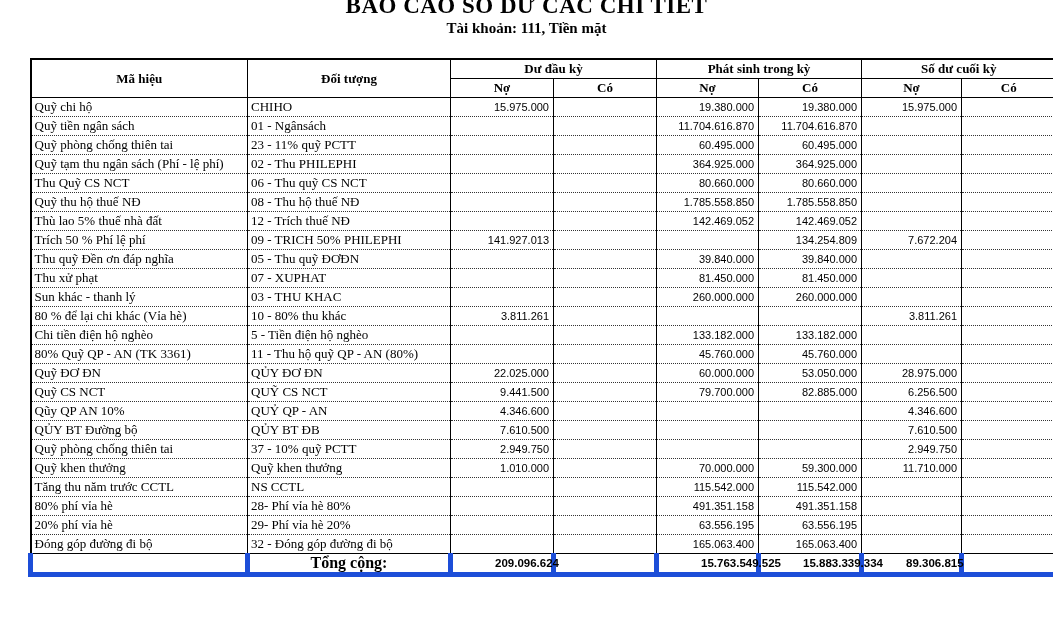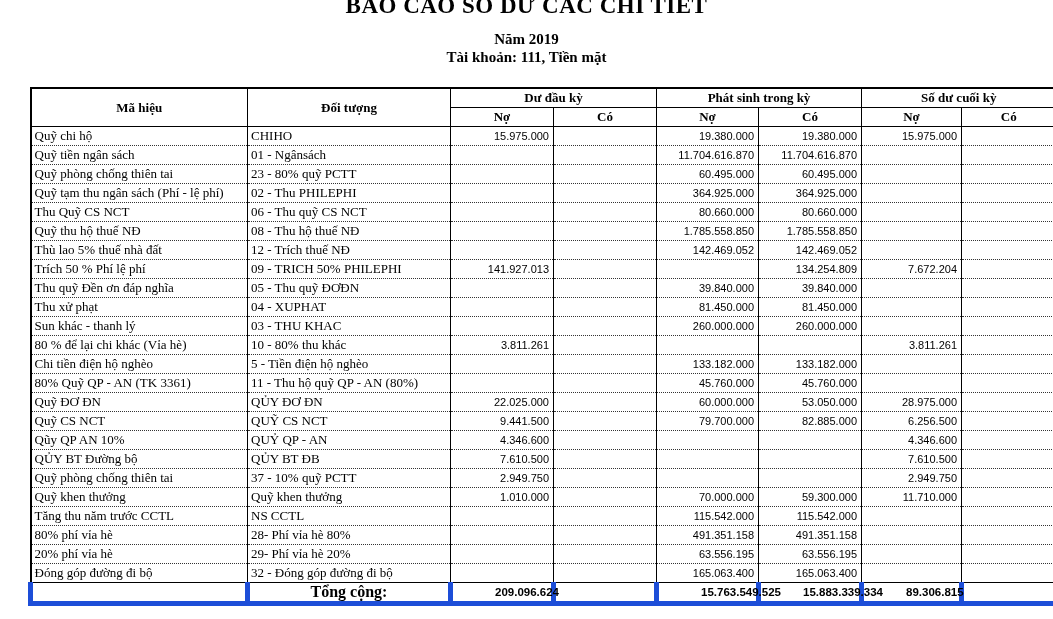--- a/index.html
+++ b/index.html
@@ -76,21 +76,20 @@
     font-size: 16px; font-weight: bold;
     text-align: center;
   }
   tfoot td.num { font-weight: bold; font-size: 11.5px; padding-left: 42px; }
 </style>
 </head>
 <body>
 
 <div class="report-head">
   <div class="report-title">BÁO CÁO SỐ DƯ CÁC CHI TIẾT</div>
-  <div class="report-sub1">Năm 2019</div>
   <div class="report-sub2">Tài khoản: 111, Tiền mặt</div>
 </div>
 
 <table class="balance">
   <colgroup>
     <col class="c-label">
       <col class="c-code">
     <col class="c-n1">
       <col class="c-n2">
     <col class="c-n3">
@@ -131,21 +130,21 @@
         <td class="label">01 - Ngânsách</td>
         <td class="num"></td>
         <td class="num"></td>
         <td class="num">11.704.616.870</td>
         <td class="num">11.704.616.870</td>
         <td class="num"></td>
         <td class="num"></td>
       </tr>
       <tr>
         <td class="label">Quỹ phòng chống thiên tai</td>
-        <td class="label">23 - 80% quỹ PCTT</td>
+        <td class="label">23 - 11% quỹ PCTT</td>
         <td class="num"></td>
         <td class="num"></td>
         <td class="num">60.495.000</td>
         <td class="num">60.495.000</td>
         <td class="num"></td>
         <td class="num"></td>
       </tr>
       <tr>
         <td class="label">Quỹ tạm thu ngân sách (Phí - lệ phí)</td>
         <td class="label">02 - Thu PHILEPHI</td>
@@ -201,21 +200,21 @@
         <td class="label">05 - Thu quỹ ĐƠĐN</td>
         <td class="num"></td>
         <td class="num"></td>
         <td class="num">39.840.000</td>
         <td class="num">39.840.000</td>
         <td class="num"></td>
         <td class="num"></td>
       </tr>
       <tr>
         <td class="label">Thu xử phạt</td>
-        <td class="label">04 - XUPHAT</td>
+        <td class="label">07 - XUPHAT</td>
         <td class="num"></td>
         <td class="num"></td>
         <td class="num">81.450.000</td>
         <td class="num">81.450.000</td>
         <td class="num"></td>
         <td class="num"></td>
       </tr>
       <tr>
         <td class="label">Sun khác - thanh lý</td>
         <td class="label">03 - THU KHAC</td>

